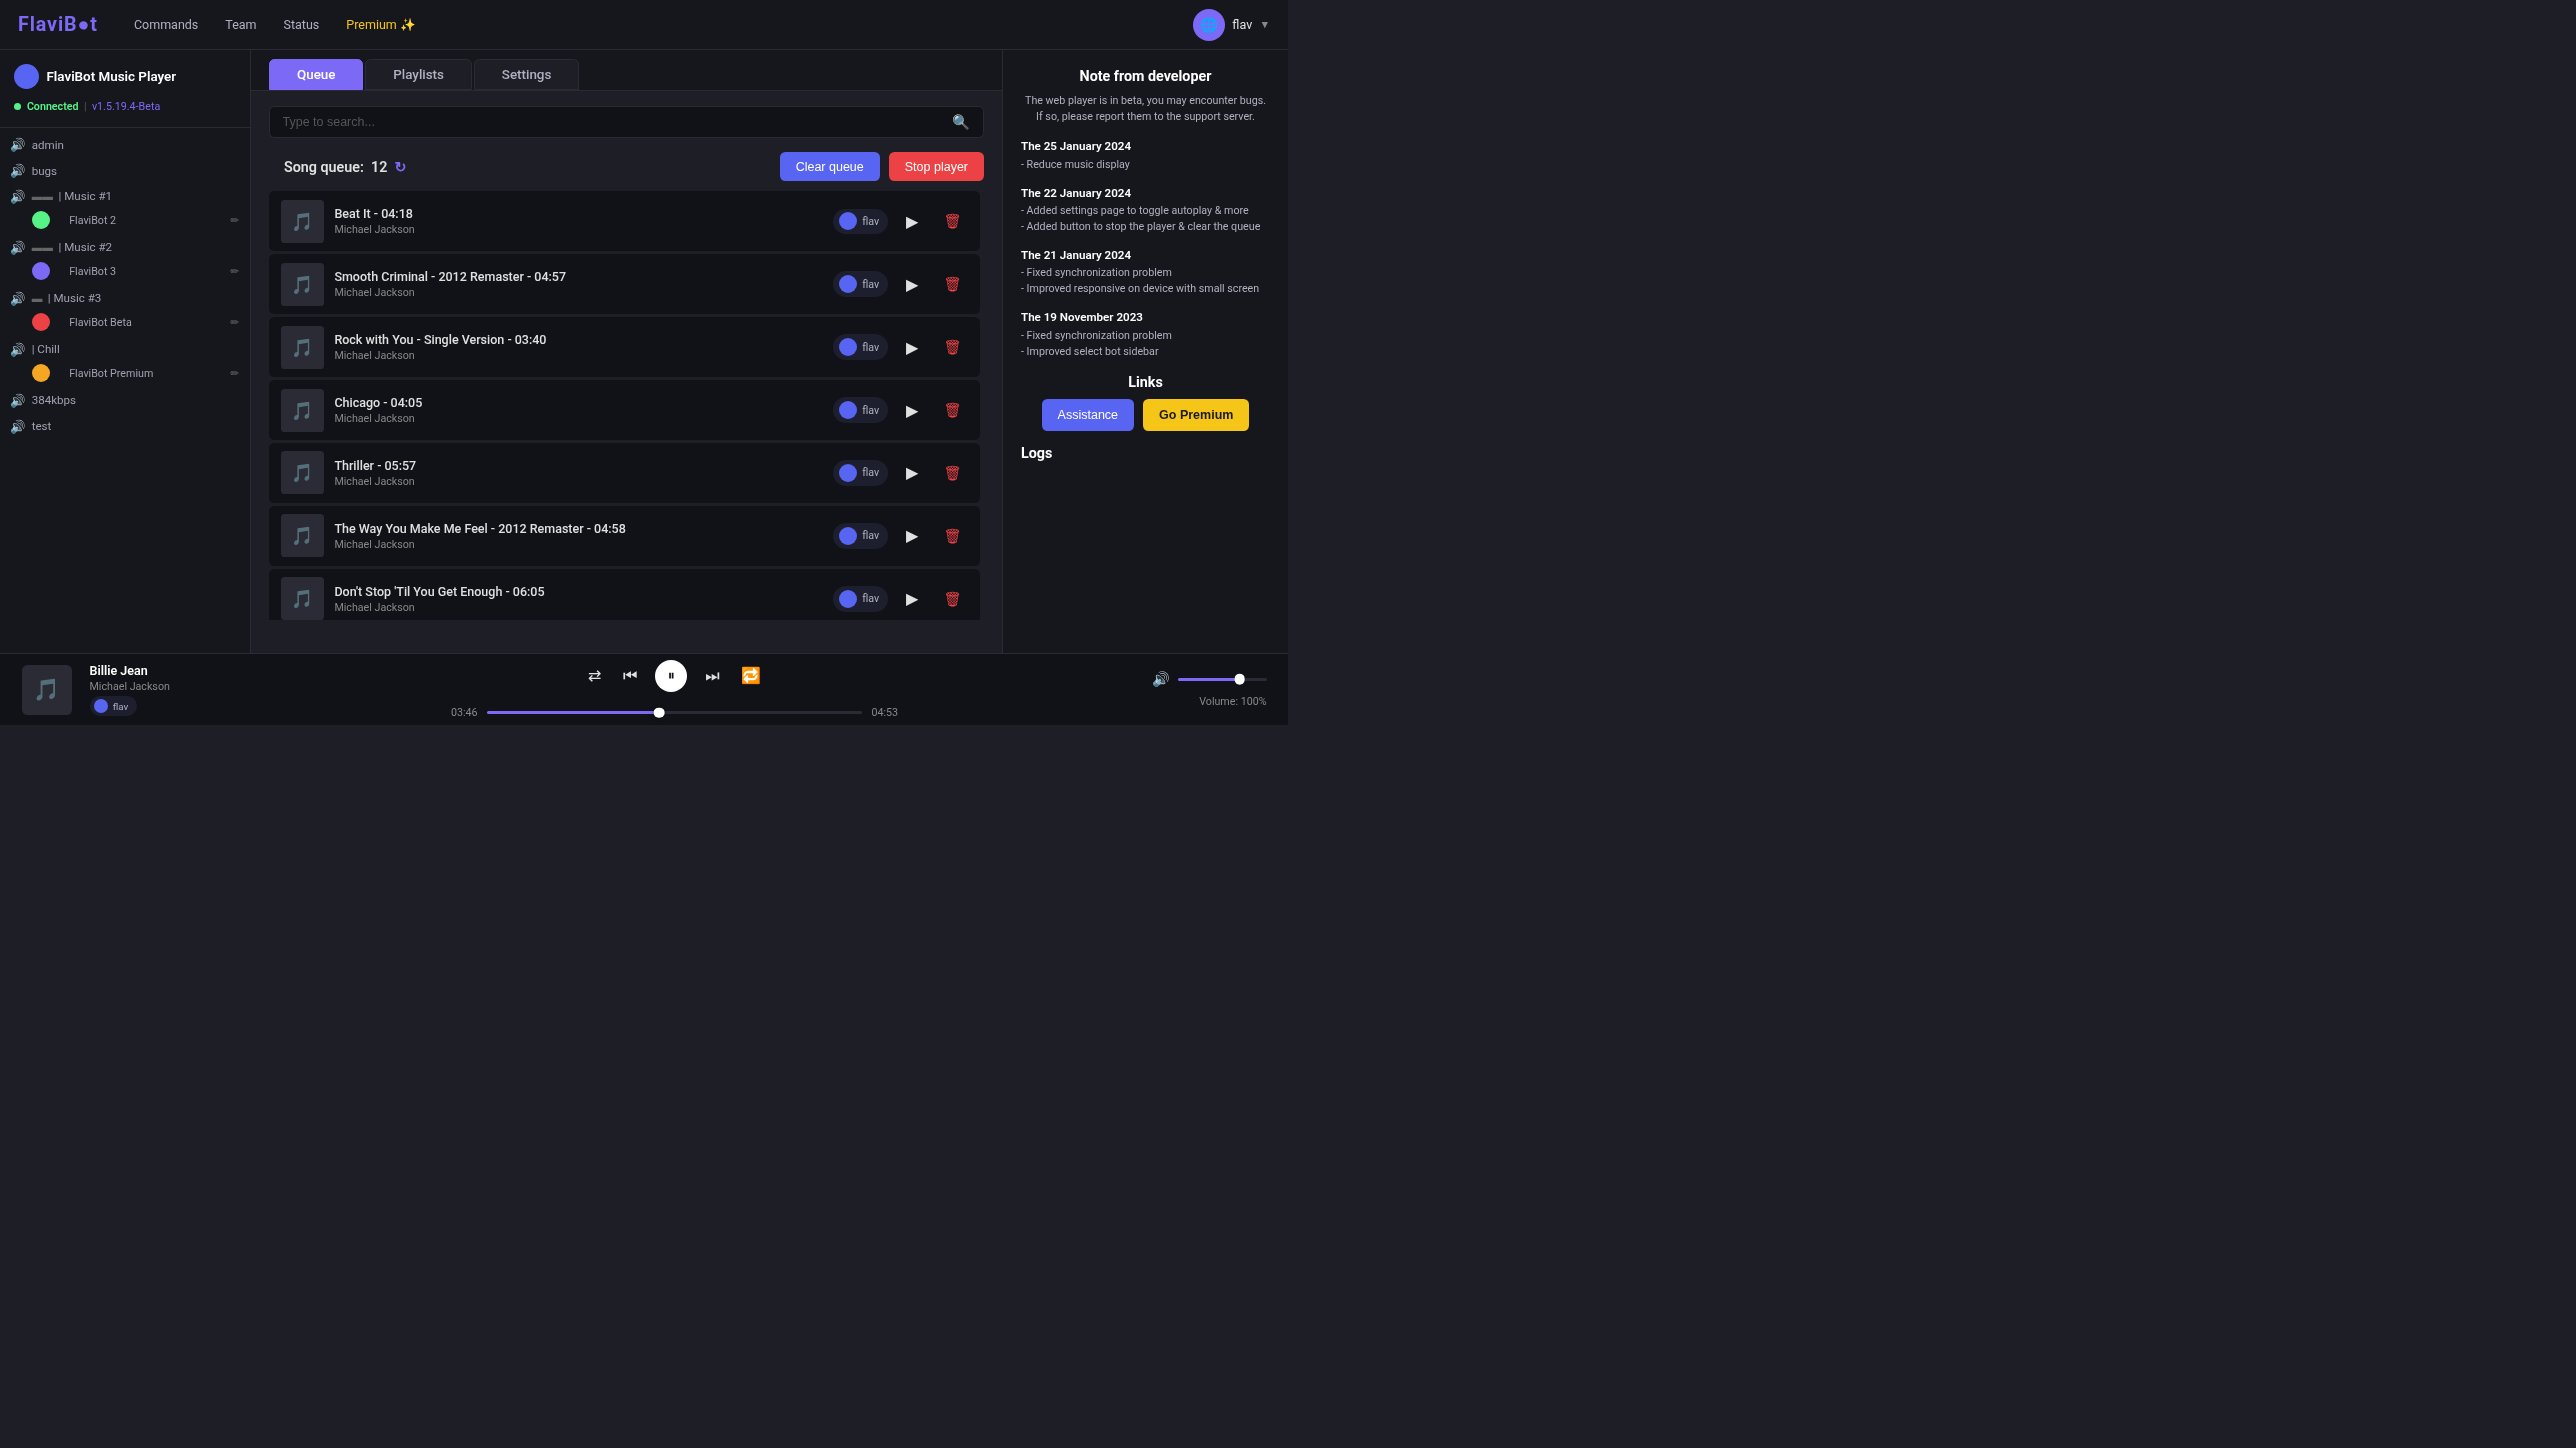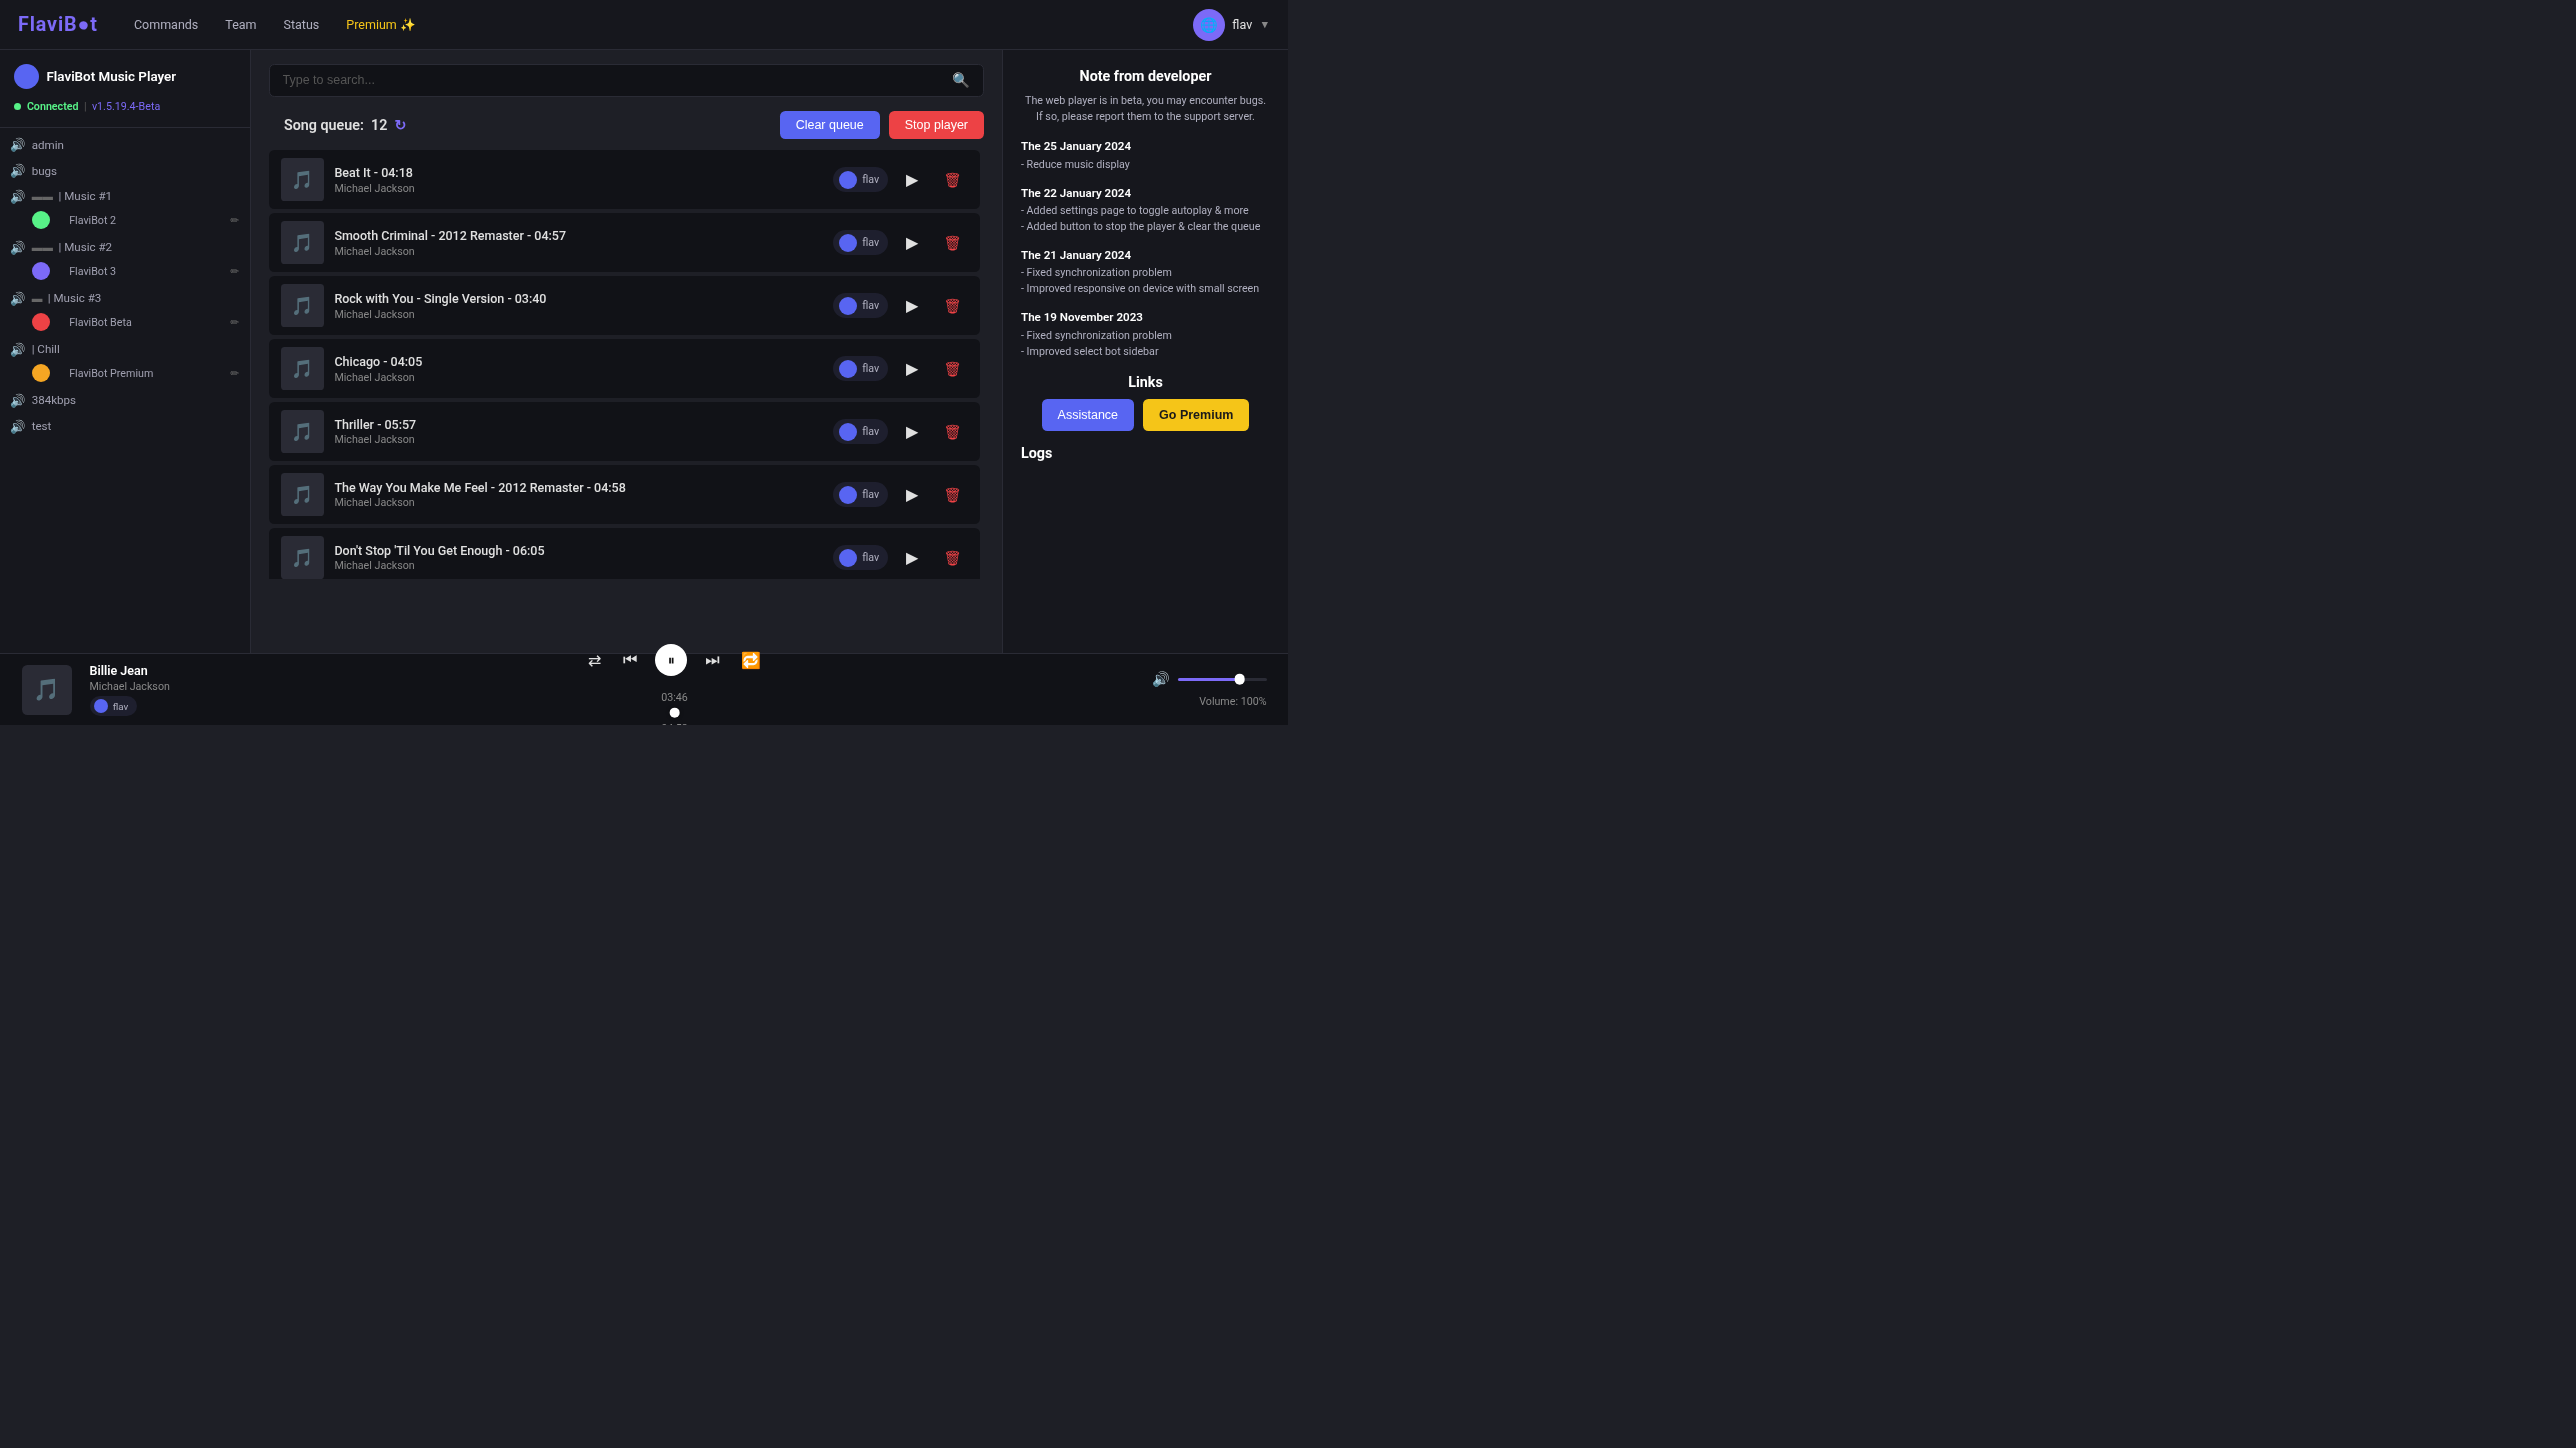--- a/index.html
+++ b/index.html
@@ -471,21 +471,20 @@
       display: flex; align-items: center; justify-content: center;
       font-size: 14.3px;
     }
 
     .player-progress-wrap {
       display: flex;
       align-items: center;
       gap: 9px;
       width: 100%;
       max-width: 447px;
-      flex-direction: column;
     }
     .player-time { font-size: 10.7px; color: #888; white-space: nowrap; }
     .progress-track {
       flex: 1;
       height: 3.6px;
       background: #2a2b35;
       border-radius: 1.8px;
       position: relative;
       cursor: pointer;
     }
@@ -655,20 +654,25 @@
     <div class="sidebar-channel-group">
       <div class="sidebar-channel-header">
         <span class="channel-icon">🔊</span>
         <span class="sidebar-channel-name">test</span>
       </div>
     </div>
   </aside>
 
   <div class="center-content">
 
+    <div class="tabs-bar">
+      <div class="tab active">Queue</div>
+      <div class="tab inactive">Playlists</div>
+      <div class="tab inactive">Settings</div>
+    </div>
 
     <div class="queue-area">
 
       <div class="search-bar">
         <input class="search-input" placeholder="Type to search..." style="">
         <span class="search-icon">🔍</span>
       </div>
 
       <div class="queue-header">
         <div class="queue-title">

